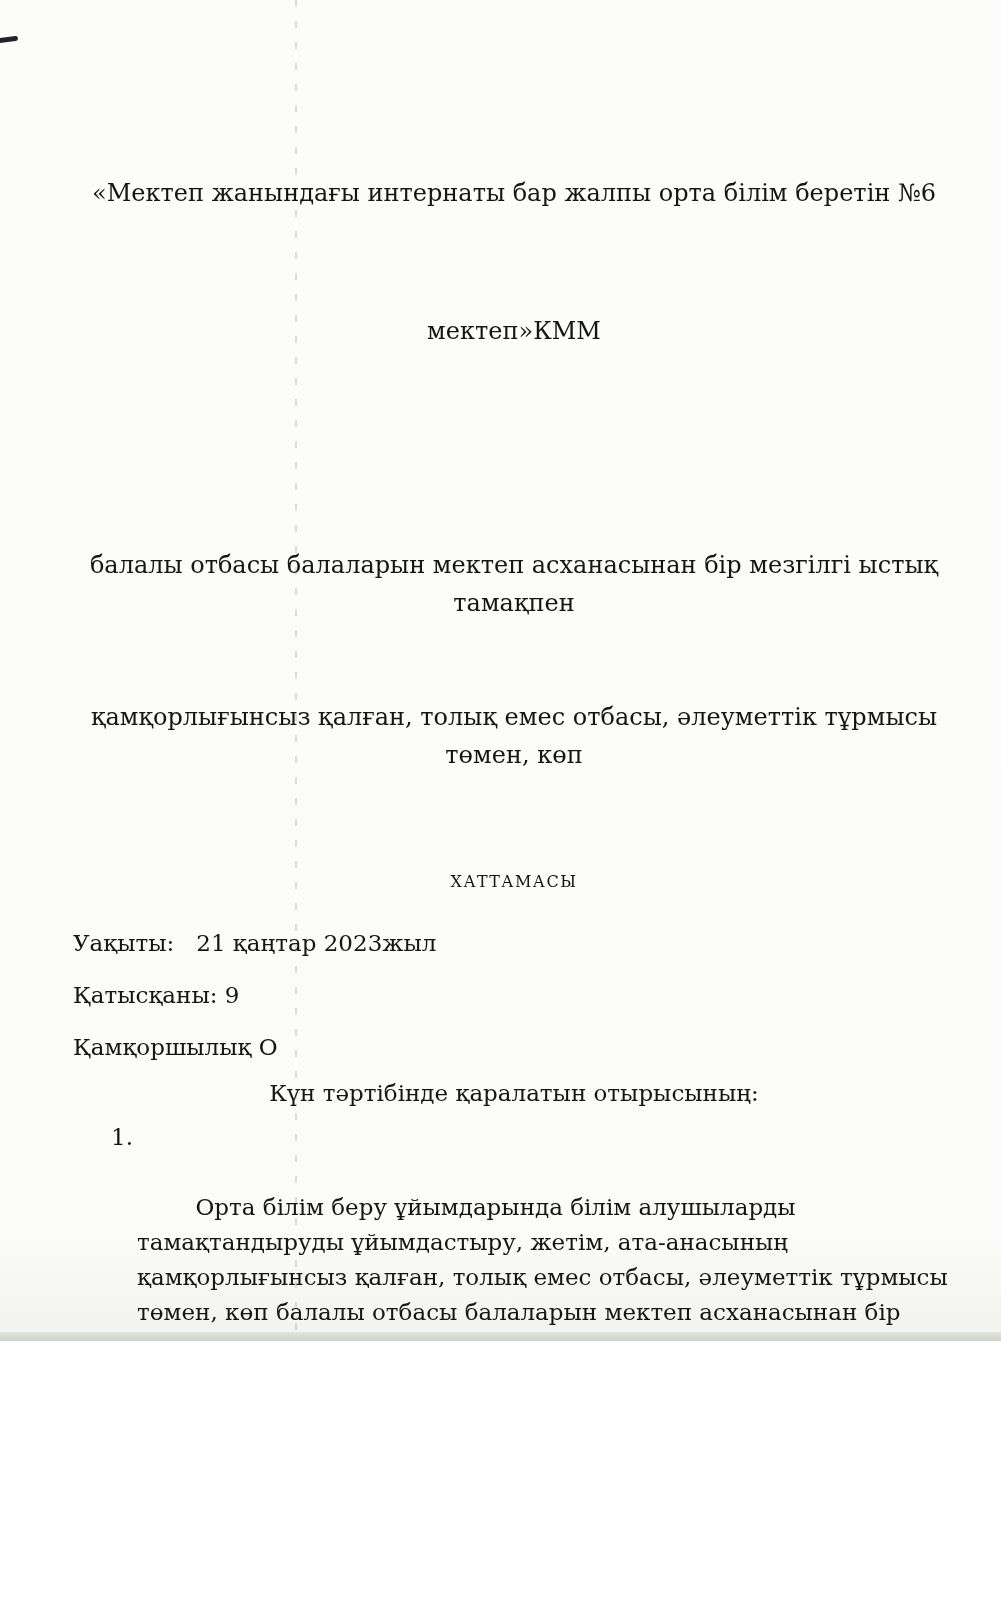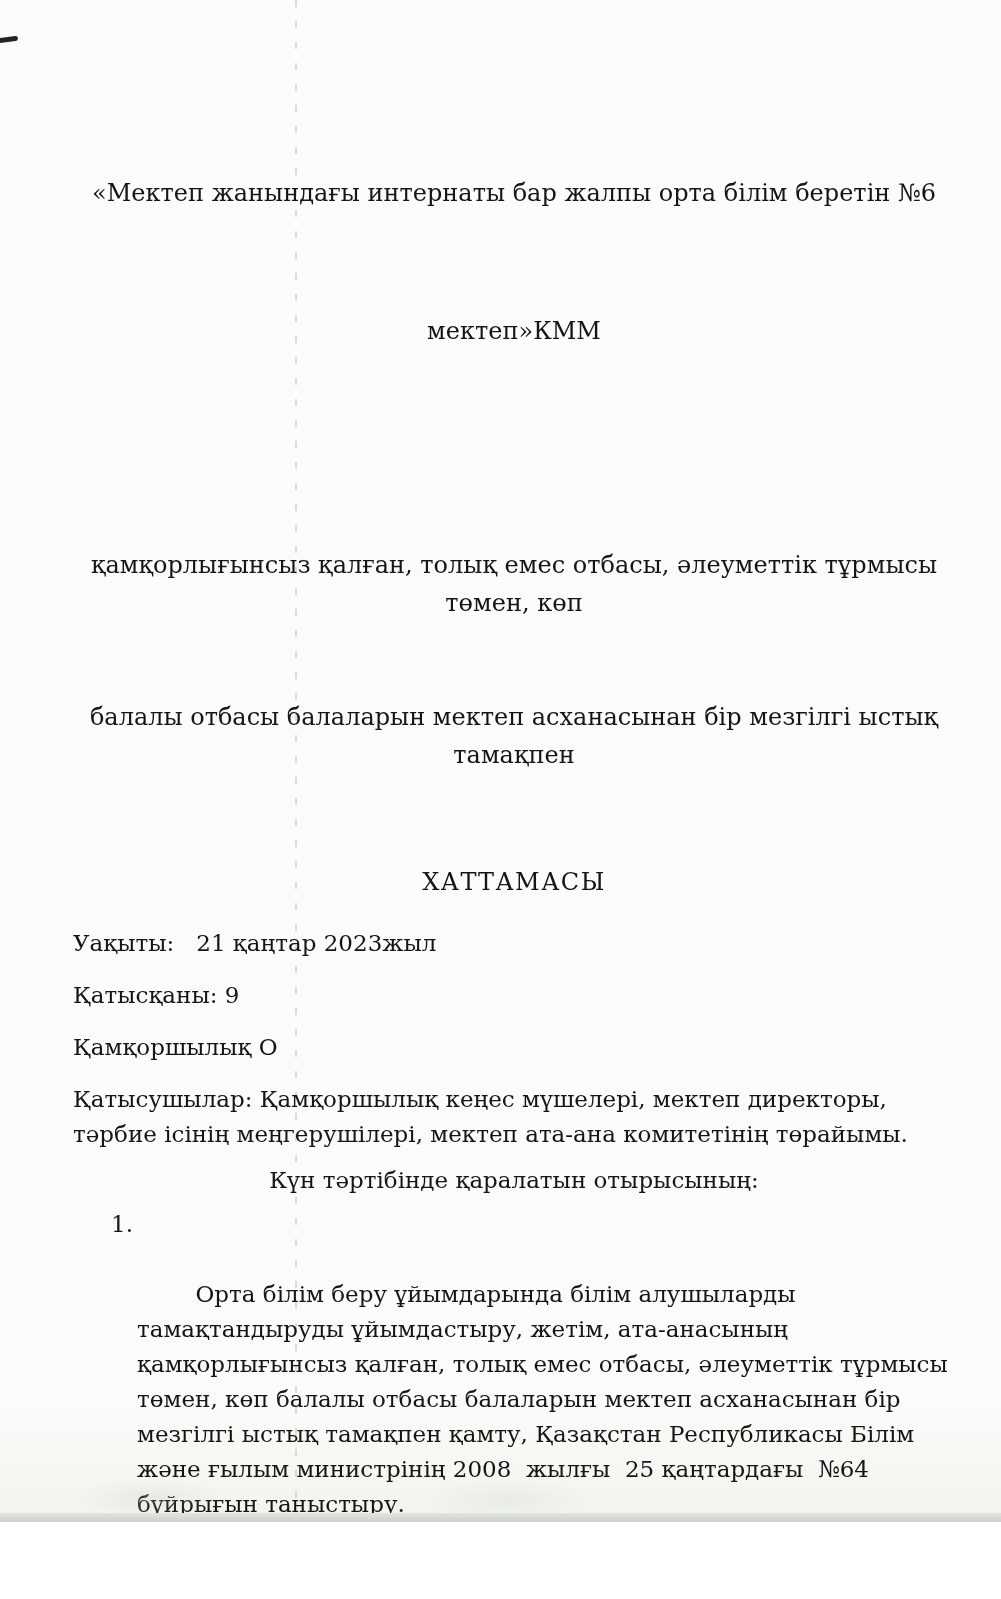--- a/index.html
+++ b/index.html
@@ -1,21 +1,21 @@
 <!DOCTYPE html>
 <html><head>
 <meta charset="utf-8">
 <style>
   html, body { margin: 0; padding: 0; }
   body { background: #ffffff; }
 
   .page {
     position: relative;
     width: 1001px;
-    height: 1522px;
+    height: 1341px;
     overflow: hidden;
     background: linear-gradient(180deg, #fcfcfa 0%, #fbfbf9 92%, #f3f4ef 99%);
     font-family: "DejaVu Serif", "Liberation Serif", serif;
     color: #151515;
   }
 
   .content {
     position: absolute;
     inset: 0;
     padding: 0 46px 0 73px;
@@ -34,21 +34,21 @@
   }
   .subject {
     margin: 24px 0 0 0;
     font-size: 24px;
     line-height: 38px;
     text-align: center;
     white-space: pre-wrap;
   }
   .doc-type {
     margin: 13px 0 12px 0;
-    font-size: 24px;
+    font-size: 16px;
     line-height: 38px;
     font-weight: normal;
     letter-spacing: 1.5px;
     text-align: center;
   }
 
   
   .meta-line {
     margin: 17px 0 0 0;
     white-space: pre-wrap;
@@ -134,30 +134,29 @@
   <div class="fold-line"></div>
 
   <div class="content">
 
     <h1 class="org-title">
       <div>«Мектеп жанындағы интернаты бар жалпы орта білім беретін №6</div>
       <div>мектеп»КММ</div>
     </h1>
 
     <div class="subject">
+      <div>балалы отбасы балаларын мектеп асханасынан бір мезгілгі ыстық тамақпен</div>
       <div>қамқорлығынсыз қалған, толық емес отбасы, әлеуметтік тұрмысы төмен, көп</div>
-      <div>балалы отбасы балаларын мектеп асханасынан бір мезгілгі ыстық тамақпен</div>
     </div>
 
     <h2 class="doc-type">ХАТТАМАСЫ</h2>
 
     <p class="meta-line first">Уақыты:   21 қаңтар 2023жыл</p>
     <p class="meta-line">Қатысқаны: 9</p>
     <p class="meta-line">Қамқоршылық О</p>
-    <p class="meta-line">Қатысушылар: Қамқоршылық кеңес мүшелері, мектеп директоры, тәрбие ісінің меңгерушілері, мектеп ата-ана комитетінің төрайымы.</p>
 
     <h3 class="agenda-heading">Күн тәртібінде қаралатын отырысының:</h3>
 
     <div class="agenda">
       <div class="agenda-item">
         <span class="num">1.</span>
         <span>Орта білім беру ұйымдарында білім алушыларды тамақтандыруды ұйымдастыру, жетім, ата-анасының қамқорлығынсыз қалған, толық емес отбасы, әлеуметтік тұрмысы төмен, көп балалы отбасы балаларын мектеп асханасынан бір мезгілгі ыстық тамақпен қамту, Қазақстан Республикасы Білім және ғылым министрінің 2008  жылғы  25 қаңтардағы  №64  бұйрығын таныстыру.</span>
       </div>
 
     </div>

